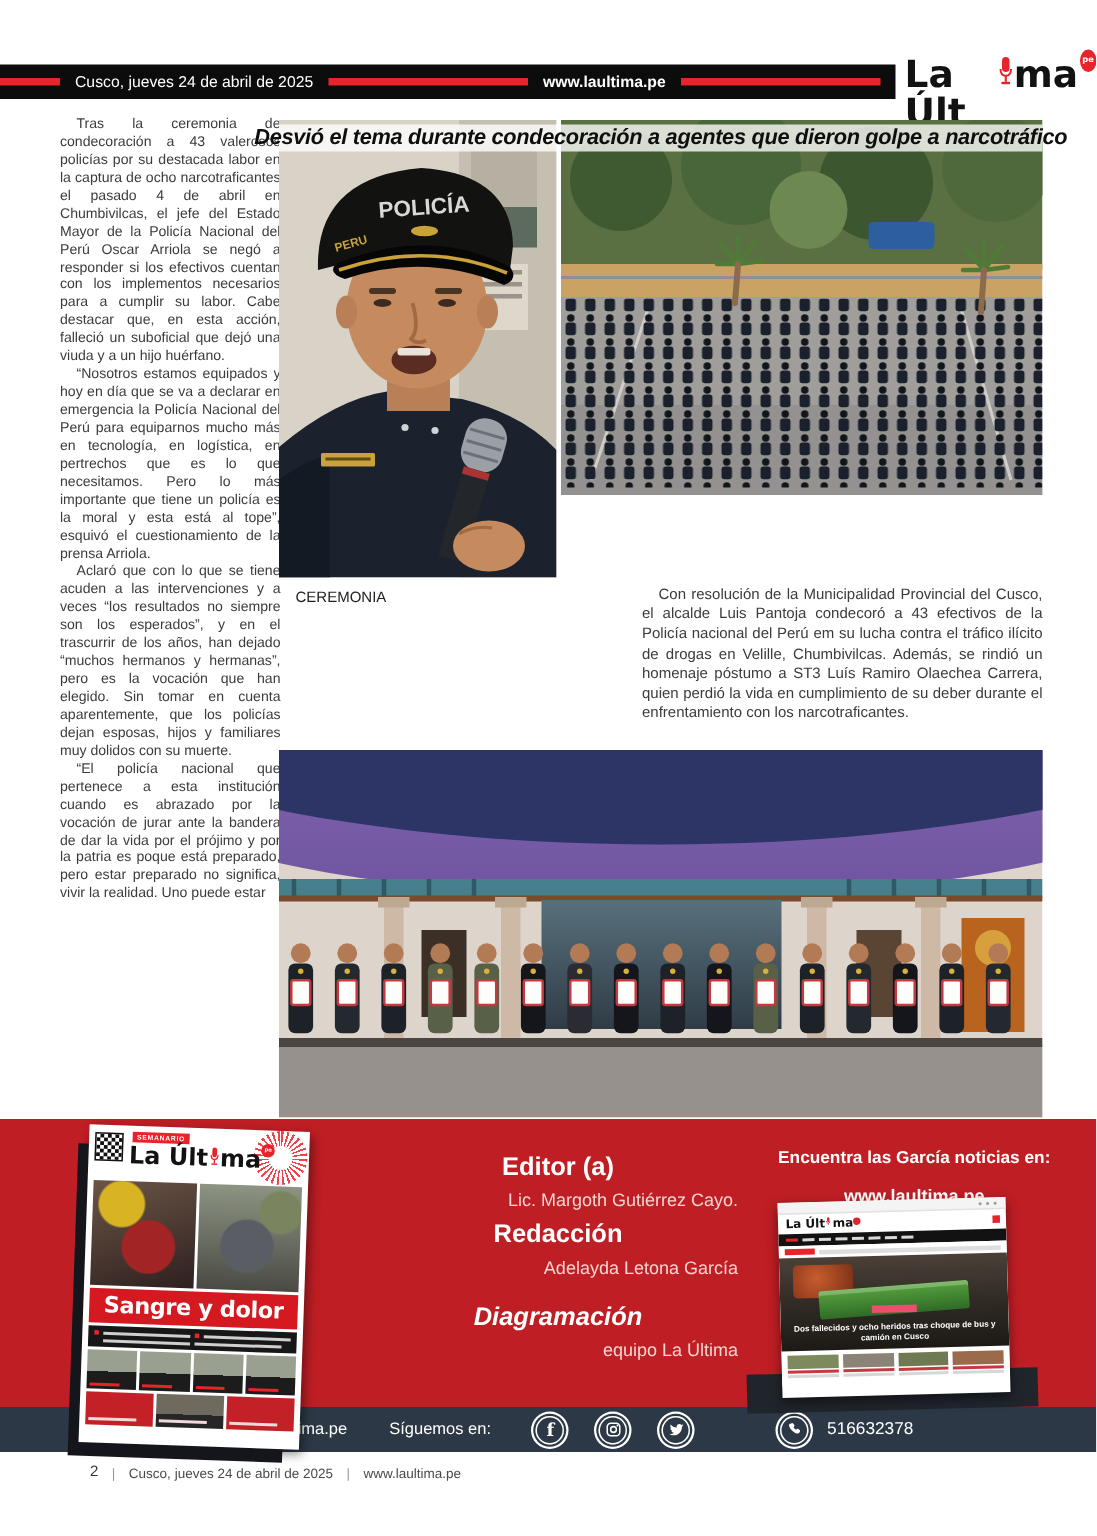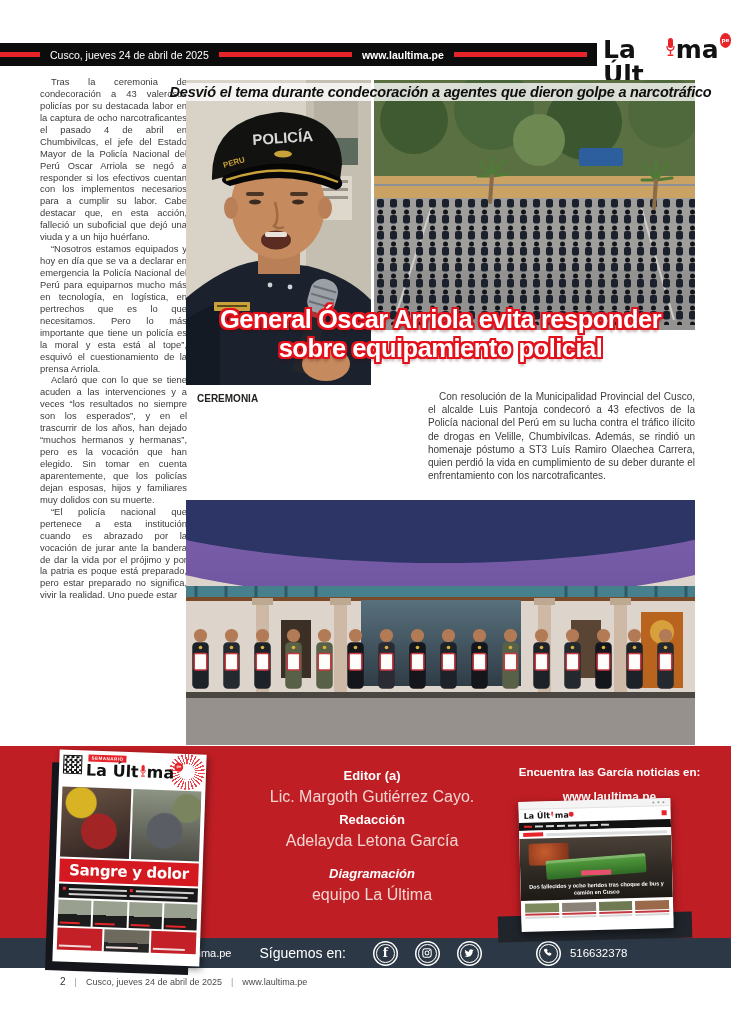--- a/index.html
+++ b/index.html
@@ -21,41 +21,41 @@
   .pe-dot{border-radius:50%;background:#e8242b;color:#fff;display:flex;align-items:center;justify-content:center;font-weight:bold;}
   .masthead-logo .pe-dot{width:15px;height:15px;font-size:5.5px;margin-top:-4px;margin-left:1px;}
 
   
   .col-left{position:absolute;left:40px;top:76px;width:147px;font-size:9.4px;line-height:1.27;text-align:justify;}
   .col-left p{margin:0;text-indent:11px;}
   .col-mid{position:absolute;left:186px;top:390px;width:232px;font-size:10px;line-height:1.32;text-align:justify;}
   .col-mid p{margin:0;text-indent:11px;}
   .col-right{position:absolute;left:428px;top:390px;width:267px;font-size:10px;line-height:1.32;text-align:justify;}
   .col-right p{margin:0;text-indent:11px;}
-  .subhead{font-weight:bold;color:#222;text-indent:11px;margin-top:2px;}
+  .subhead{font-weight:normal;color:#222;text-indent:11px;margin-top:2px;}
 
   
   .photo-wrap{position:absolute;left:186px;top:80px;width:509px;height:305px;}
   .photo-left{position:absolute;left:0;top:0;width:185px;height:305px;z-index:1;}
   .photo-right{position:absolute;left:188px;top:0;width:321px;height:250px;z-index:1;}
   .photo-left svg,.photo-right svg,.ceremony svg{display:block;width:100%;height:100%;}
   .kicker{position:absolute;left:0;right:0;top:3px;height:18px;z-index:3;background:rgba(255,255,255,.78);
           display:flex;align-items:center;justify-content:center;font-style:italic;font-weight:bold;
           font-size:14.5px;color:#0e0e0e;letter-spacing:-.2px;white-space:nowrap;}
   .headline{position:absolute;left:0;width:100%;top:225px;z-index:4;text-align:center;
             font-weight:bold;font-size:25.5px;line-height:29px;color:#fff;letter-spacing:-.5px;
             text-shadow:-2px -2px 0 #e2111c,2px -2px 0 #e2111c,-2px 2px 0 #e2111c,2px 2px 0 #e2111c,
                         0 -2px 0 #e2111c,0 2px 0 #e2111c,-2px 0 0 #e2111c,2px 0 0 #e2111c,0 4px 3px rgba(60,0,0,.35);}
   .ceremony{position:absolute;left:186px;top:500px;width:509px;height:245px;}
 
   
   .red-band{position:absolute;left:0;top:746px;width:731px;height:192px;background:#bf1e24;}
   .credits{position:absolute;left:252px;top:762px;width:240px;text-align:center;z-index:2;}
-  .credits .role{color:#fff;font-weight:bold;font-size:13px;margin:6px 0 5px;}
-  .credits .nm{color:#f3d6d1;font-size:16px;margin:0 0 4px;}
+  .credits .role{color:#fff;font-weight:bold;font-size:17px;margin:6px 0 5px;}
+  .credits .nm{color:#f3d6d1;font-size:12px;margin:0 0 4px;text-align:right;}
   .credits .sp{margin-top:16px;font-style:italic;}
   .find-news{position:absolute;left:492px;top:766px;width:235px;text-align:center;color:#fff;font-weight:bold;z-index:2;}
   .find-news .l1{font-size:11.5px;}
   .find-news .l2{font-size:12px;margin-top:12px;}
 
   
   .cover{position:absolute;left:56px;top:752px;width:147px;height:212px;background:#fff;z-index:6;
          transform:rotate(2deg);box-shadow:-9px 11px 0 -2px #15161b,2px 3px 7px rgba(0,0,0,.45);
          padding:4px;box-sizing:border-box;}
   .cover-head{position:relative;height:33px;}
@@ -118,21 +118,21 @@
   .wc-thumbs{height:24px;background:#fff;display:flex;gap:3px;padding:3px 4px;box-sizing:border-box;}
   .wt{flex:1;display:flex;flex-direction:column;gap:1px;}
   .wt .im{height:9px;}
   .wt .lb{height:2px;background:#c43a40;}
   .wt .tx{height:2px;background:#d7d7d7;}
 
   
   .slate{position:absolute;left:0;top:938px;width:731px;height:30px;background:#2c3845;
          display:flex;align-items:center;color:#fff;z-index:2;}
   .slate .surl{margin-left:152px;font-size:11px;}
-  .slate .follow{margin-left:28px;font-size:14px;}
+  .slate .follow{margin-left:28px;font-size:11px;}
   .sicon{width:19px;height:19px;border-radius:50%;border:1.5px solid #fff;box-sizing:border-box;
          display:flex;align-items:center;justify-content:center;
          box-shadow:0 0 0 1.5px #2c3845,0 0 0 3px #fff;background:transparent;flex:0 0 auto;}
   .sicon.fb{margin-left:30px;}
   .sicon.ig{margin-left:23px;}
   .sicon.tw{margin-left:23px;}
   .sicon.wa{margin-left:60px;}
   .sicon .fglyph{font-weight:bold;font-size:12px;font-family:"DejaVu Serif",serif;line-height:1;}
   .slate .phone{margin-left:12px;font-size:11.5px;}
 
@@ -255,24 +255,20 @@
           <path d="M118 96 L106 82 M118 96 L130 80 M118 96 L104 96 M118 96 L134 94 M118 96 L118 78"></path>
           <path d="M118 96 L116 122" stroke="#8a6b4a" stroke-width="4"></path>
         </g>
         <g stroke="#4f7a38" stroke-width="3" stroke-linecap="round">
           <path d="M282 100 L270 86 M282 100 L294 84 M282 100 L268 100 M282 100 L298 98 M282 100 L282 82"></path>
           <path d="M282 100 L280 128" stroke="#8a6b4a" stroke-width="4"></path>
         </g>
       </svg>
     </div>
 
-    <div class="headline">
-      <div>General Óscar Arriola evita responder</div>
-      <div>sobre equipamiento policial</div>
-    </div>
   </div>
 
   <div class="col-mid">
     <div class="subhead">CEREMONIA</div>
   </div>
   <div class="col-right">
     <p>Con resolución de la Municipalidad Provincial del Cusco, el alcalde Luis Pantoja condecoró a 43 efectivos de la Policía nacional del Perú em su lucha contra el tráfico ilícito de drogas en Velille, Chumbivilcas. Además, se rindió un homenaje póstumo a ST3 Luís Ramiro Olaechea Carrera, quien perdió la vida en cumplimiento de su deber durante el enfrentamiento con los narcotraficantes.</p>
   </div>
 
   <div class="ceremony">

